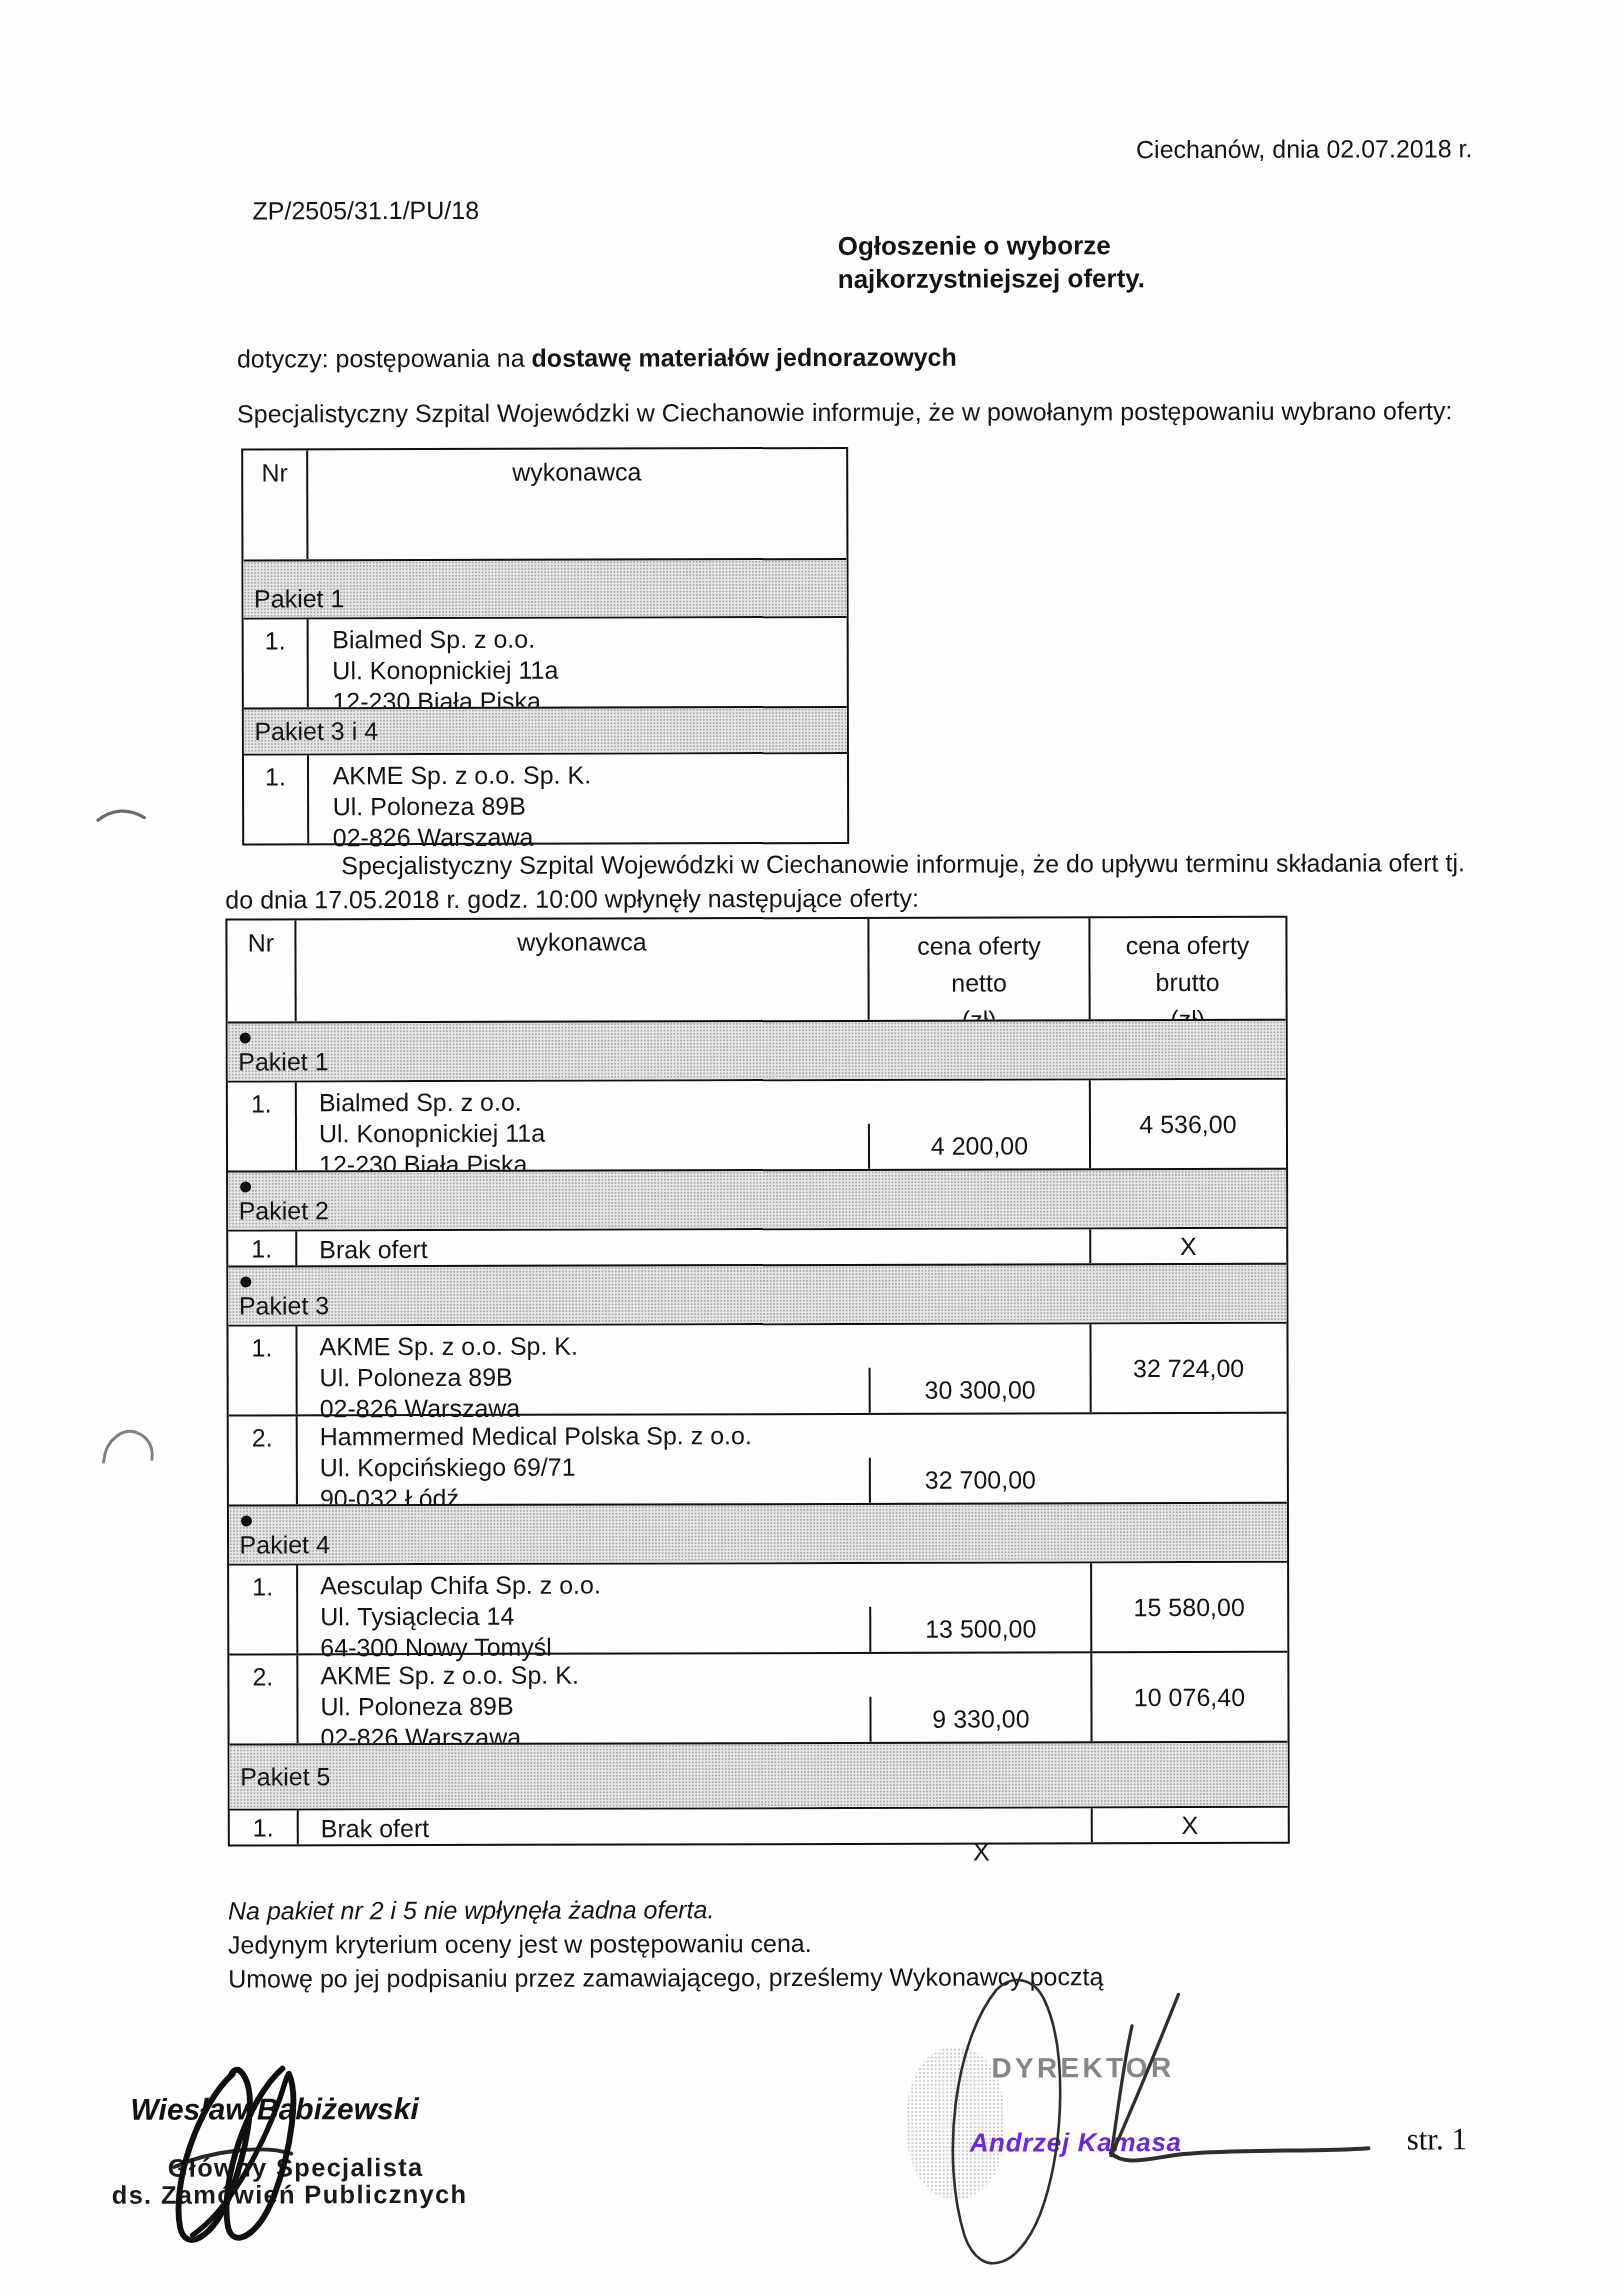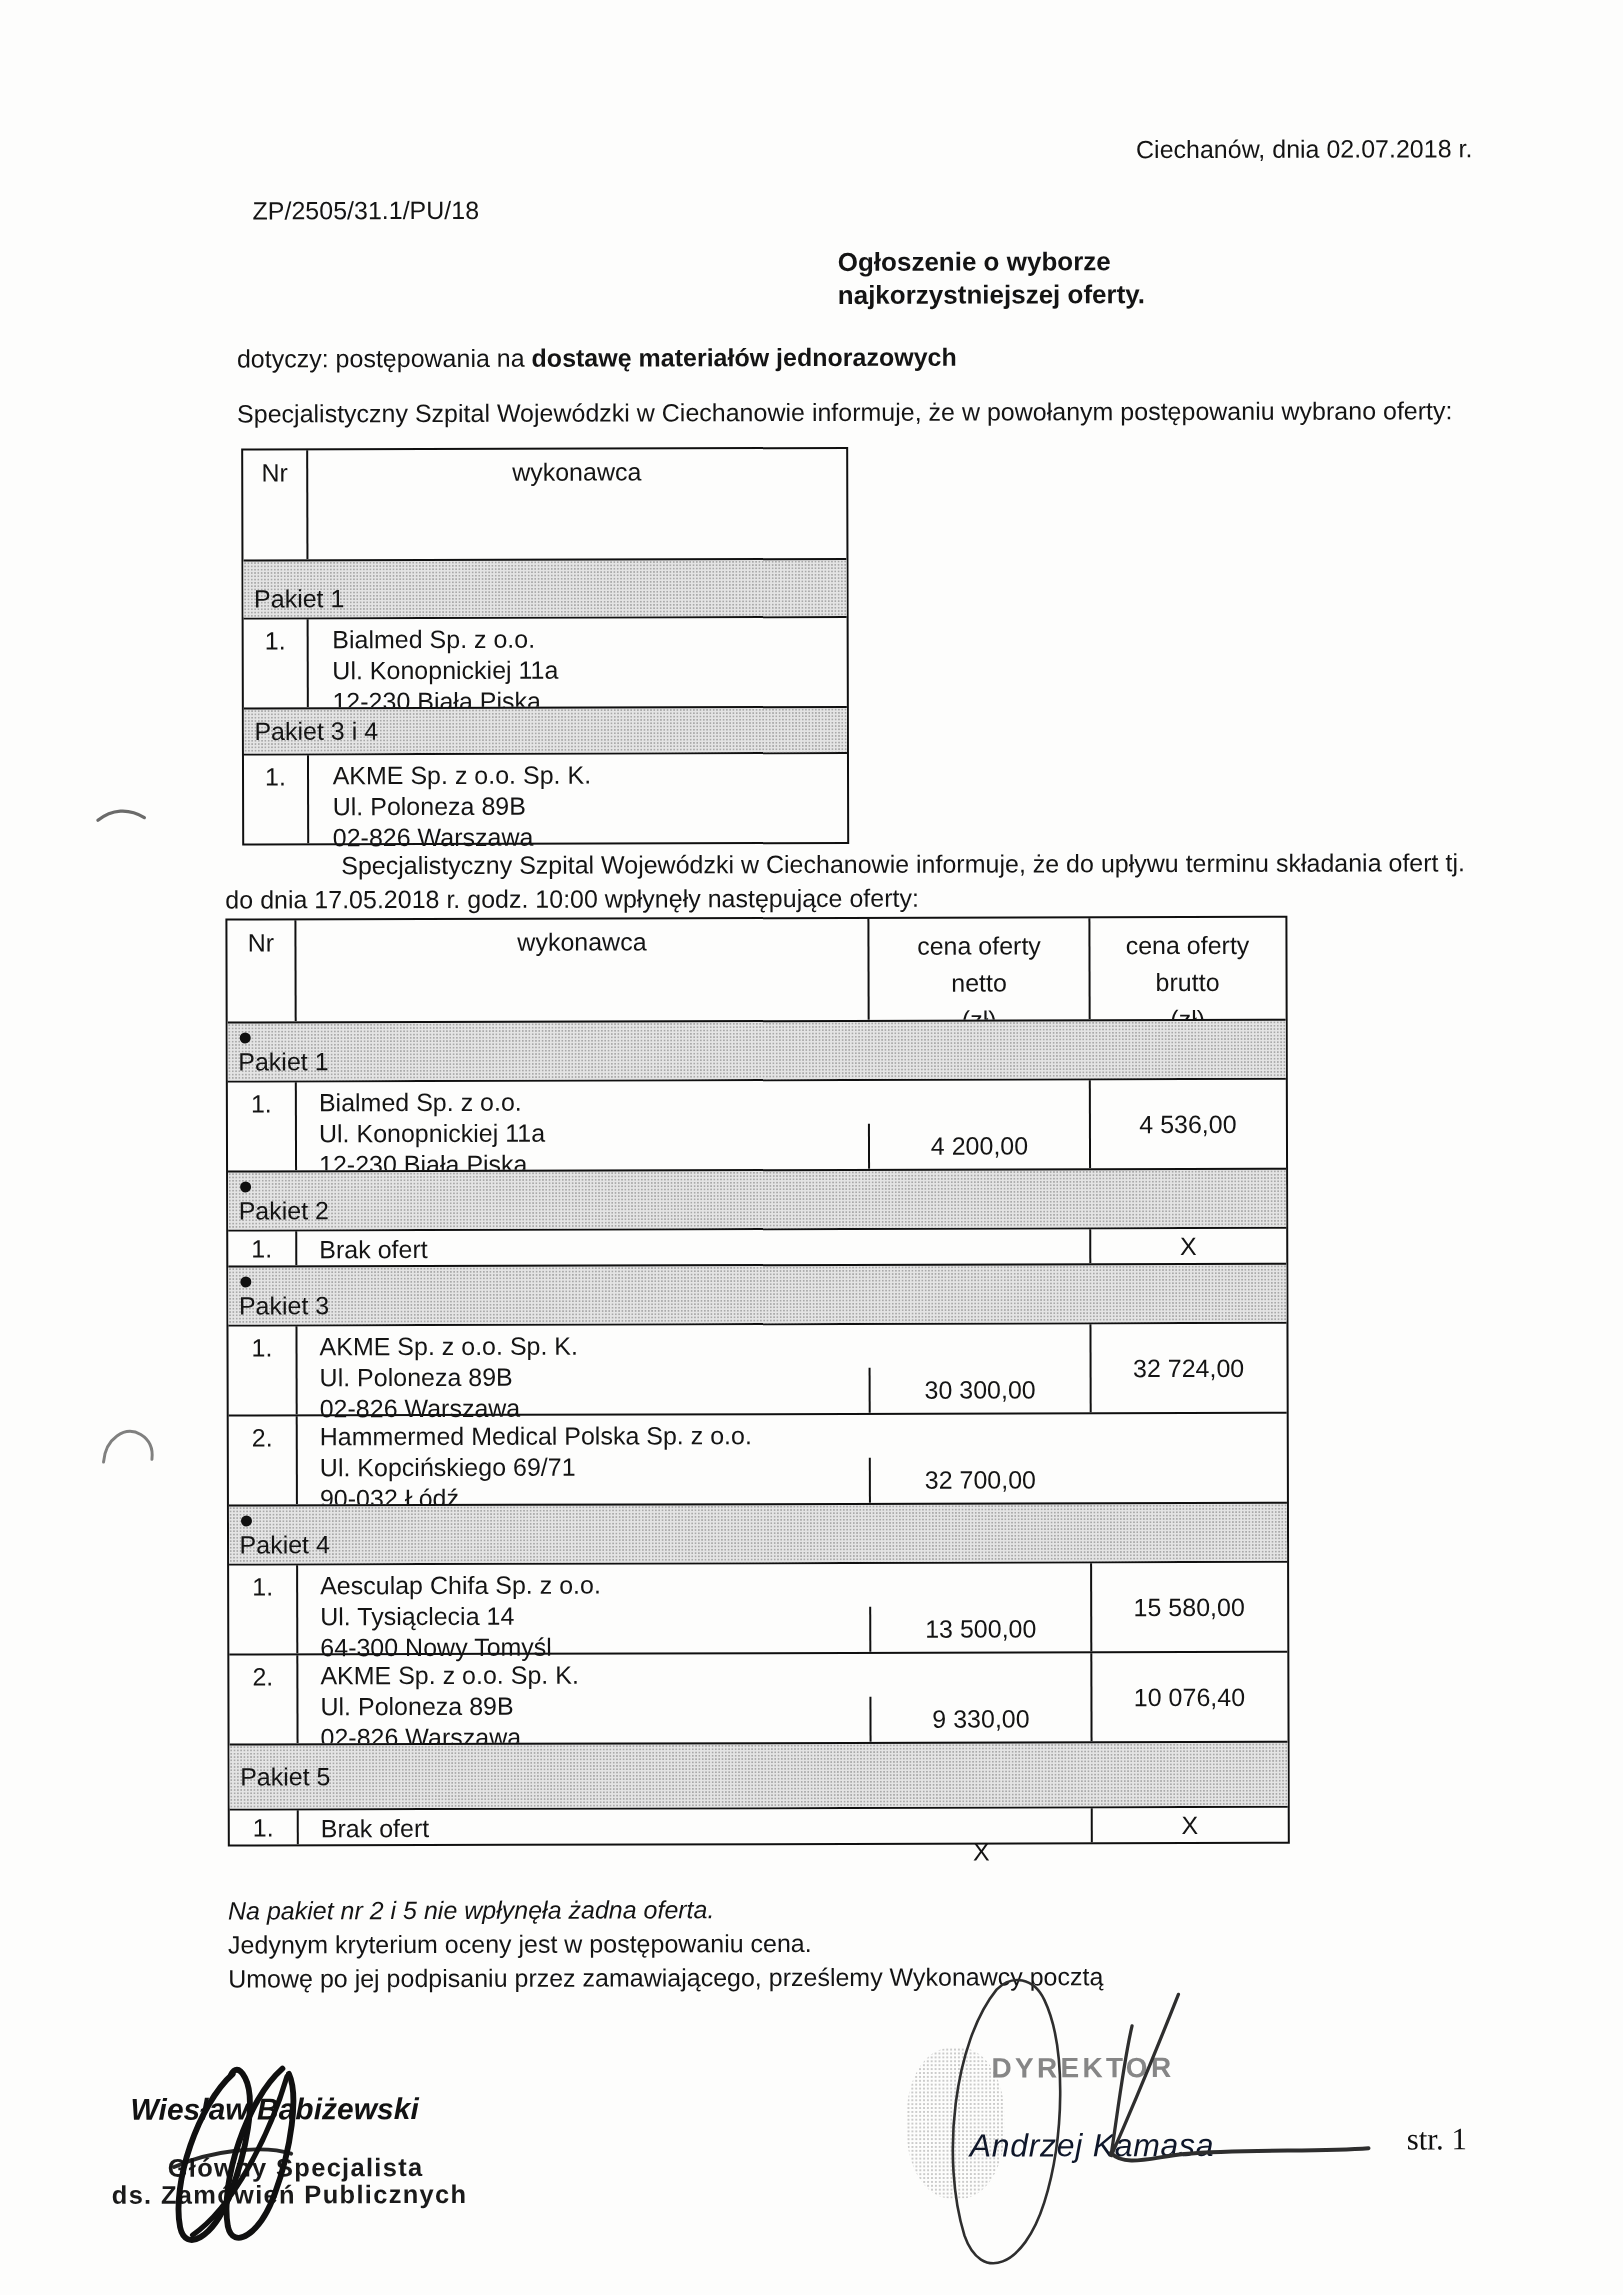--- a/index.html
+++ b/index.html
@@ -36,38 +36,38 @@
   .t2 .wyk{width:573px;padding:5.2px 0 0 22px;line-height:31px;}
   .t2 .pr1{width:221px;display:flex;align-items:center;justify-content:center;margin-top:43px;}
   .t2 .pr2{width:196px;display:flex;align-items:center;justify-content:center;text-align:right;}
   .t2 .hnr{width:67px;text-align:center;padding-top:7.9px;}
   .t2 .hwyk{width:573px;text-align:center;padding-top:7.9px;}
   .t2 .hpr1{width:221px;text-align:center;padding-top:9.2px;white-space:pre-line;line-height:37px;}
   .t2 .hpr2{width:196px;text-align:center;padding-top:9.2px;white-space:pre-line;line-height:37px;}
   .addr div{white-space:nowrap;}
   
   .stamp-title{font-size:28px;font-weight:bold;letter-spacing:3.3px;color:#868686;}
-  .stamp-name{font-size:32px;font-weight:normal;font-style:italic;color:#0f172a;letter-spacing:0.7px;}
+  .stamp-name{font-size:26px;font-weight:bold;font-style:italic;color:#6d28d9;letter-spacing:0.7px;}
   .sig-name{font-size:30px;font-weight:bold;font-style:italic;color:#121212;}
   .sig-role{font-size:25.5px;font-weight:bold;color:#1a1a1a;letter-spacing:1.3px;}
   .pagenum{font-family:"Liberation Serif",serif;font-size:31px;color:#101010;}
   .speckle{position:absolute;border-radius:45%;
     background-image:radial-gradient(#8f8f8f 0.7px, rgba(0,0,0,0) 0.9px);
     background-size:3.9px 3.9px;opacity:.45;}
   svg.overlay{position:absolute;left:0;top:0;pointer-events:none;}
 </style>
 </head>
 <body>
 
 <div class="page">
  <div class="sheet">
 
   <div class="abs txt" style="top:135px;right:148px;">Ciechanów, dnia 02.07.2018 r.</div>
   <div class="abs txt" style="top:194px;left:255px;">ZP/2505/31.1/PU/18</div>
-  <div class="abs" style="top:230px;left:840px;margin-top:16px;">
+  <div class="abs" style="top:230px;left:840px;">
     <div class="txt b" style="font-size:26px;line-height:33px;">Ogłoszenie o wyborze</div>
     <div class="txt b" style="font-size:26px;line-height:33px;">najkorzystniejszej oferty.</div>
   </div>
   <div class="abs txt" style="top:342px;left:239px;"><span>dotyczy: postępowania  na </span><span class="b">dostawę materiałów jednorazowych</span></div>
   <div class="abs txt" style="top:397px;left:239px;">Specjalistyczny Szpital Wojewódzki w Ciechanowie informuje, że w powołanym postępowaniu wybrano oferty:</div>
 
   <div class="tbl t1" style="left:243px;top:447px;width:603px;">
     <div class="row" style="height:109px;">
       <div class="c hnr">Nr</div>
       <div class="c hwyk">wykonawca</div>

